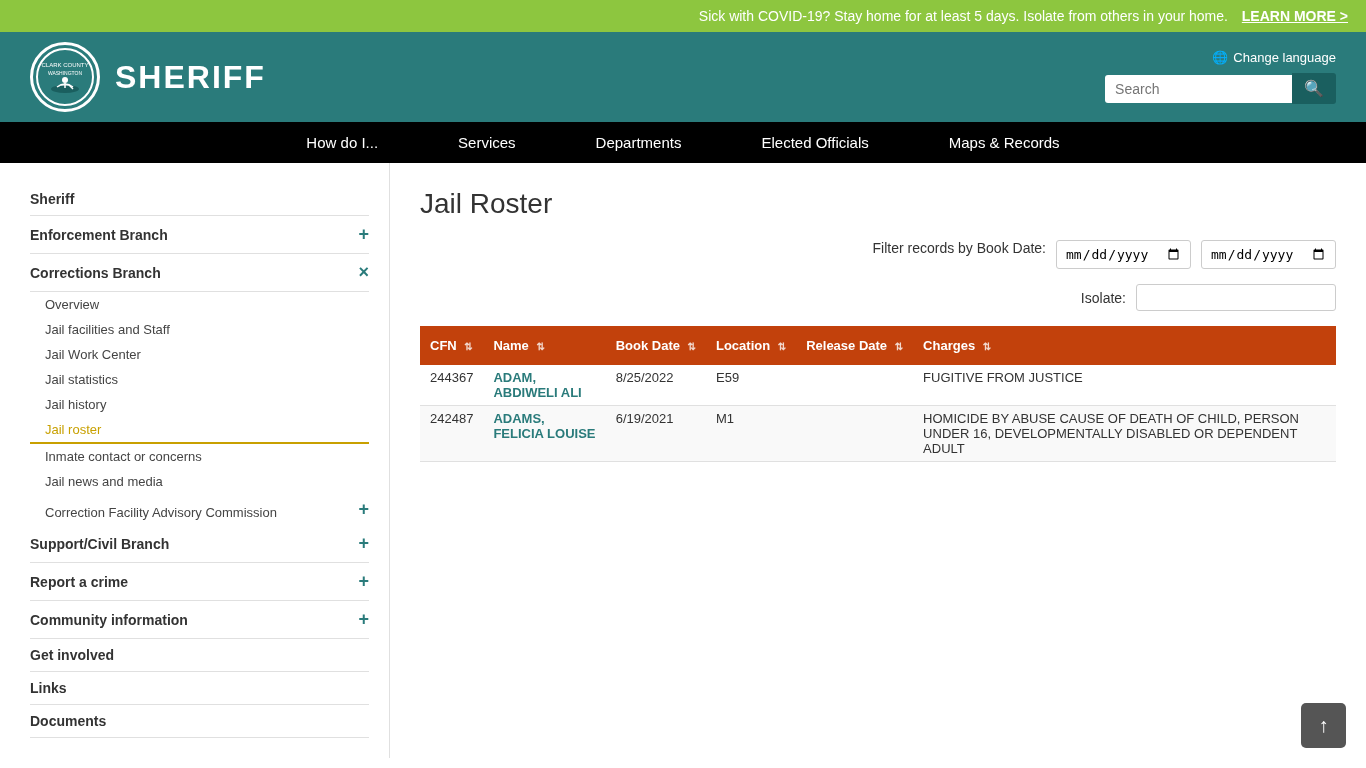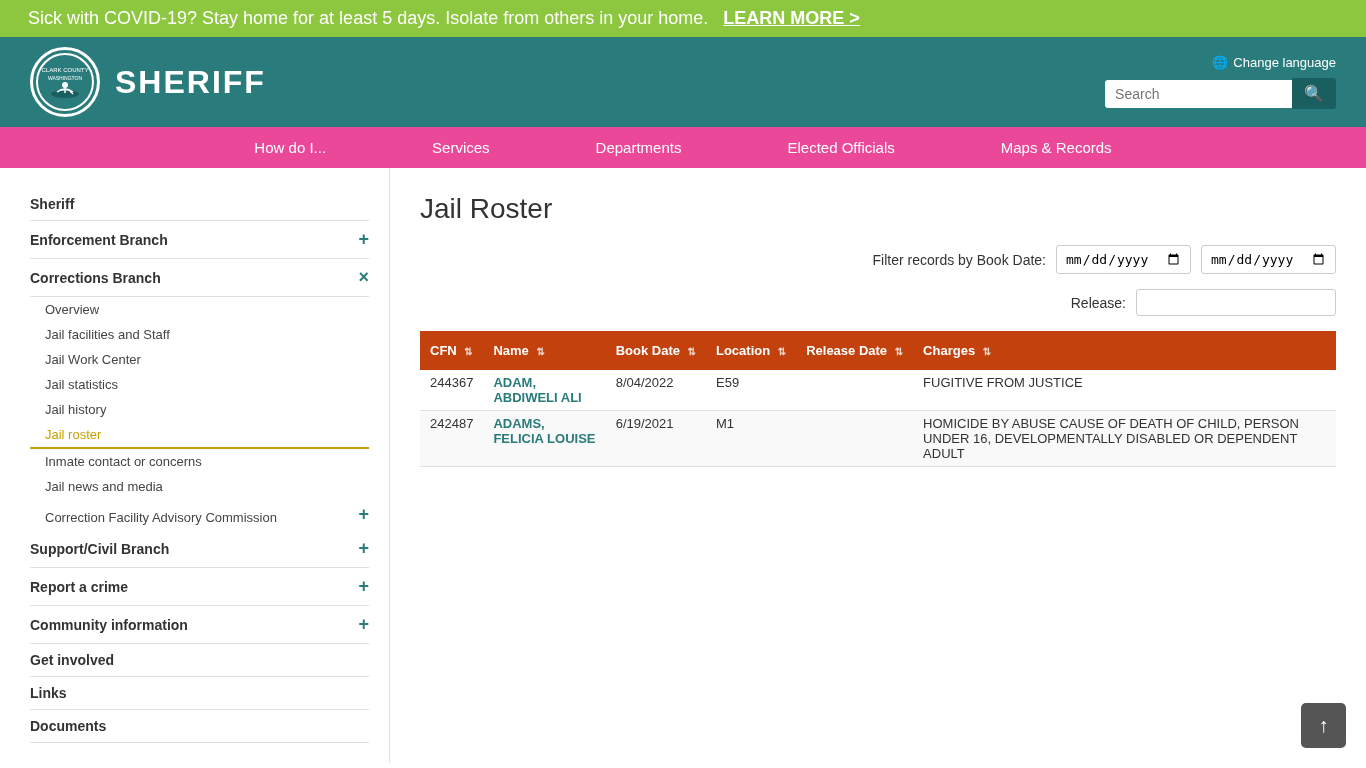--- a/index.html
+++ b/index.html
@@ -1,24 +1,24 @@
 <!DOCTYPE html>
 <html><head>
   <meta charset="utf-8">
   <style>
     * { box-sizing: border-box; margin: 0; padding: 0; }
     body { font-family: Arial, sans-serif; font-size: 14px; color: #333; background: #fff; }
 
     
     .covid-banner {
       background: #8dc63f;
-      text-align: left;
-      padding: 8px 28px;
-      color: #fff;
-      font-size: 18px;
+      text-align: right;
+      padding: 8px 18px;
+      color: #fff;
+      font-size: 14px;
     }
     .covid-banner a {
       color: #fff;
       font-weight: bold;
       text-decoration: underline;
       margin-left: 10px;
     }
 
     
     .header {
@@ -85,24 +85,23 @@
       border: none;
       padding: 6px 12px;
       border-radius: 0 3px 3px 0;
       cursor: pointer;
       color: #fff;
       font-size: 16px;
     }
 
     
     .main-nav {
-      background: #ec4899;
+      background: #000000;
       display: flex;
       justify-content: center;
-      gap: 26px;
     }
     .main-nav a {
       color: #fff;
       text-decoration: none;
       padding: 12px 40px;
       display: block;
       font-size: 15px;
       font-weight: 500;
     }
 
@@ -156,21 +155,21 @@
     .page-title {
       font-size: 28px;
       font-weight: 300;
       color: #333;
       margin-bottom: 20px;
     }
 
     
     .filter-row {
       display: flex;
-      align-items: center;
+      align-items: flex-start;
       justify-content: flex-end;
       gap: 10px;
       margin-bottom: 15px;
     }
     .filter-row label {
       font-size: 14px;
       color: #333;
     }
     .filter-row input[type="date"] {
       padding: 5px 8px;
@@ -370,40 +369,40 @@
   <div class="main-content">
     <h1 class="page-title">Jail Roster</h1>
 
     <div class="filter-row">
       <label>Filter records by Book Date:</label>
       <input type="date" style="">
       <input type="date" style="">
     </div>
 
     <div class="search-row">
-      <label>Release:</label>
+      <label>Isolate:</label>
       <input type="text" style="">
     </div>
 
     <table class="jail-table">
       <thead>
         <tr>
           <th>CFN <span class="sort-icon">⇅</span></th>
           <th>Name <span class="sort-icon">⇅</span></th>
           <th>Book Date <span class="sort-icon">⇅</span></th>
           <th>Location <span class="sort-icon">⇅</span></th>
           <th>Release Date <span class="sort-icon">⇅</span></th>
           <th>Charges <span class="sort-icon">⇅</span></th>
         </tr>
       </thead>
       <tbody id="table-body">
       <tr>
             <td>244367</td>
             <td><a class="inmate-link">ADAM, ABDIWELI ALI</a></td>
-            <td>8/04/2022</td>
+            <td>8/25/2022</td>
             <td>E59</td>
             <td></td>
             <td>FUGITIVE FROM JUSTICE</td>
           </tr>
           <tr>
             <td>242487</td>
             <td><a class="inmate-link">ADAMS, FELICIA LOUISE</a></td>
             <td>6/19/2021</td>
             <td>M1</td>
             <td></td>

